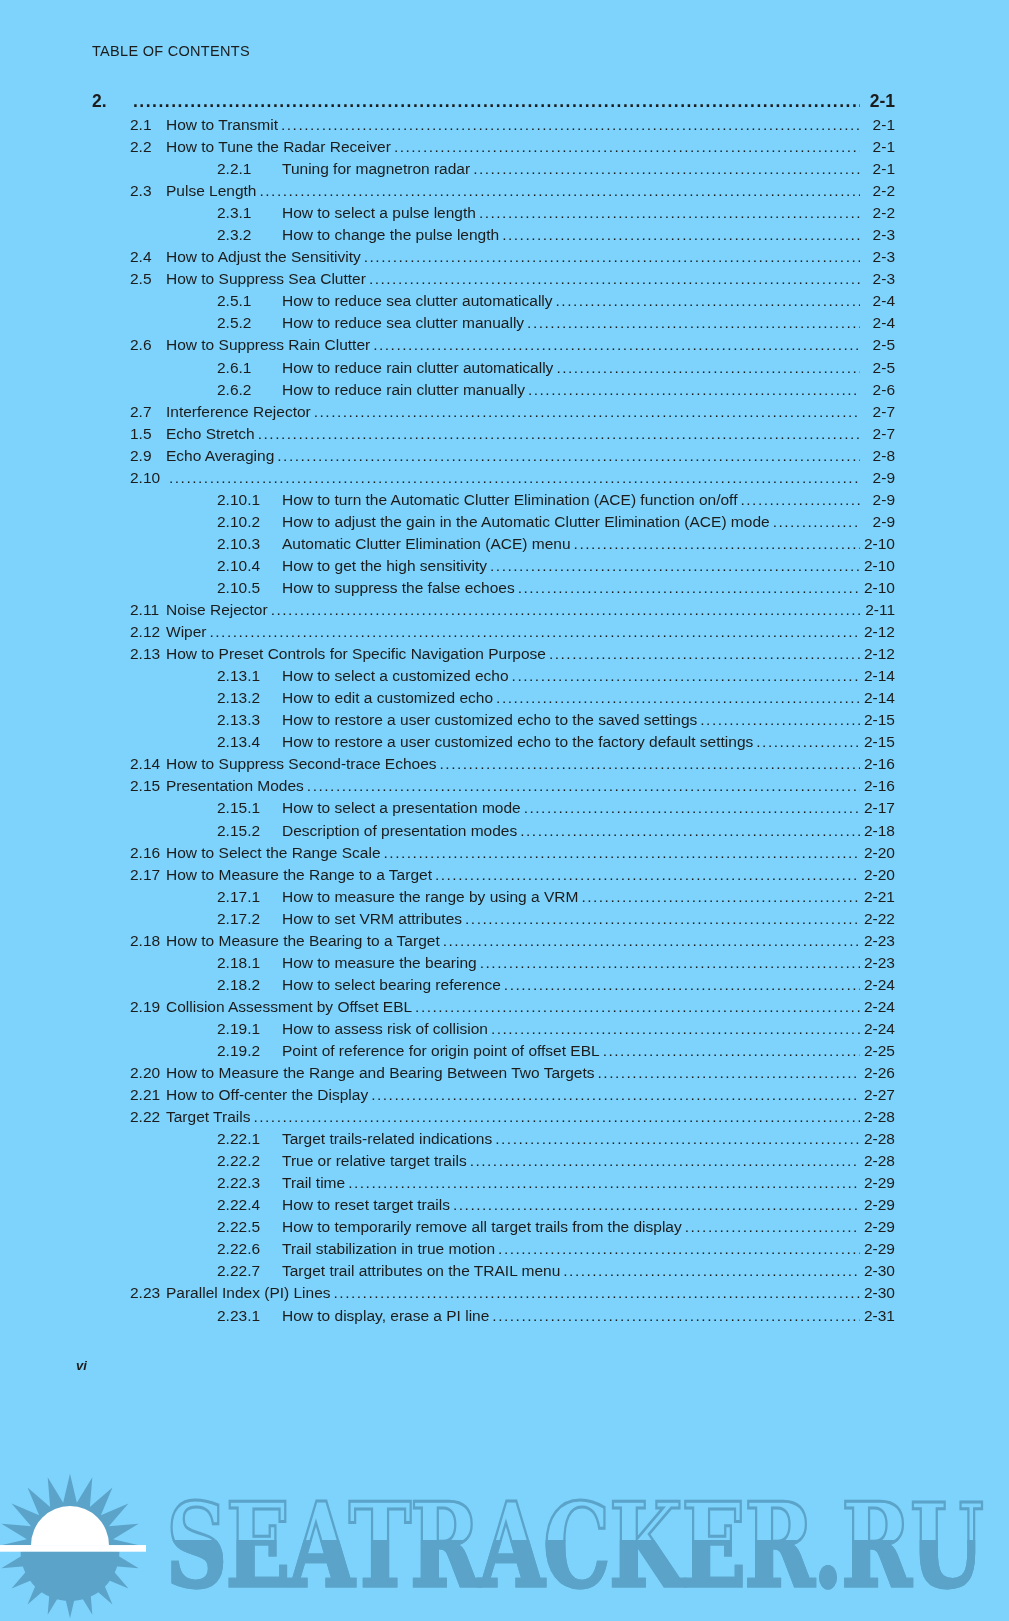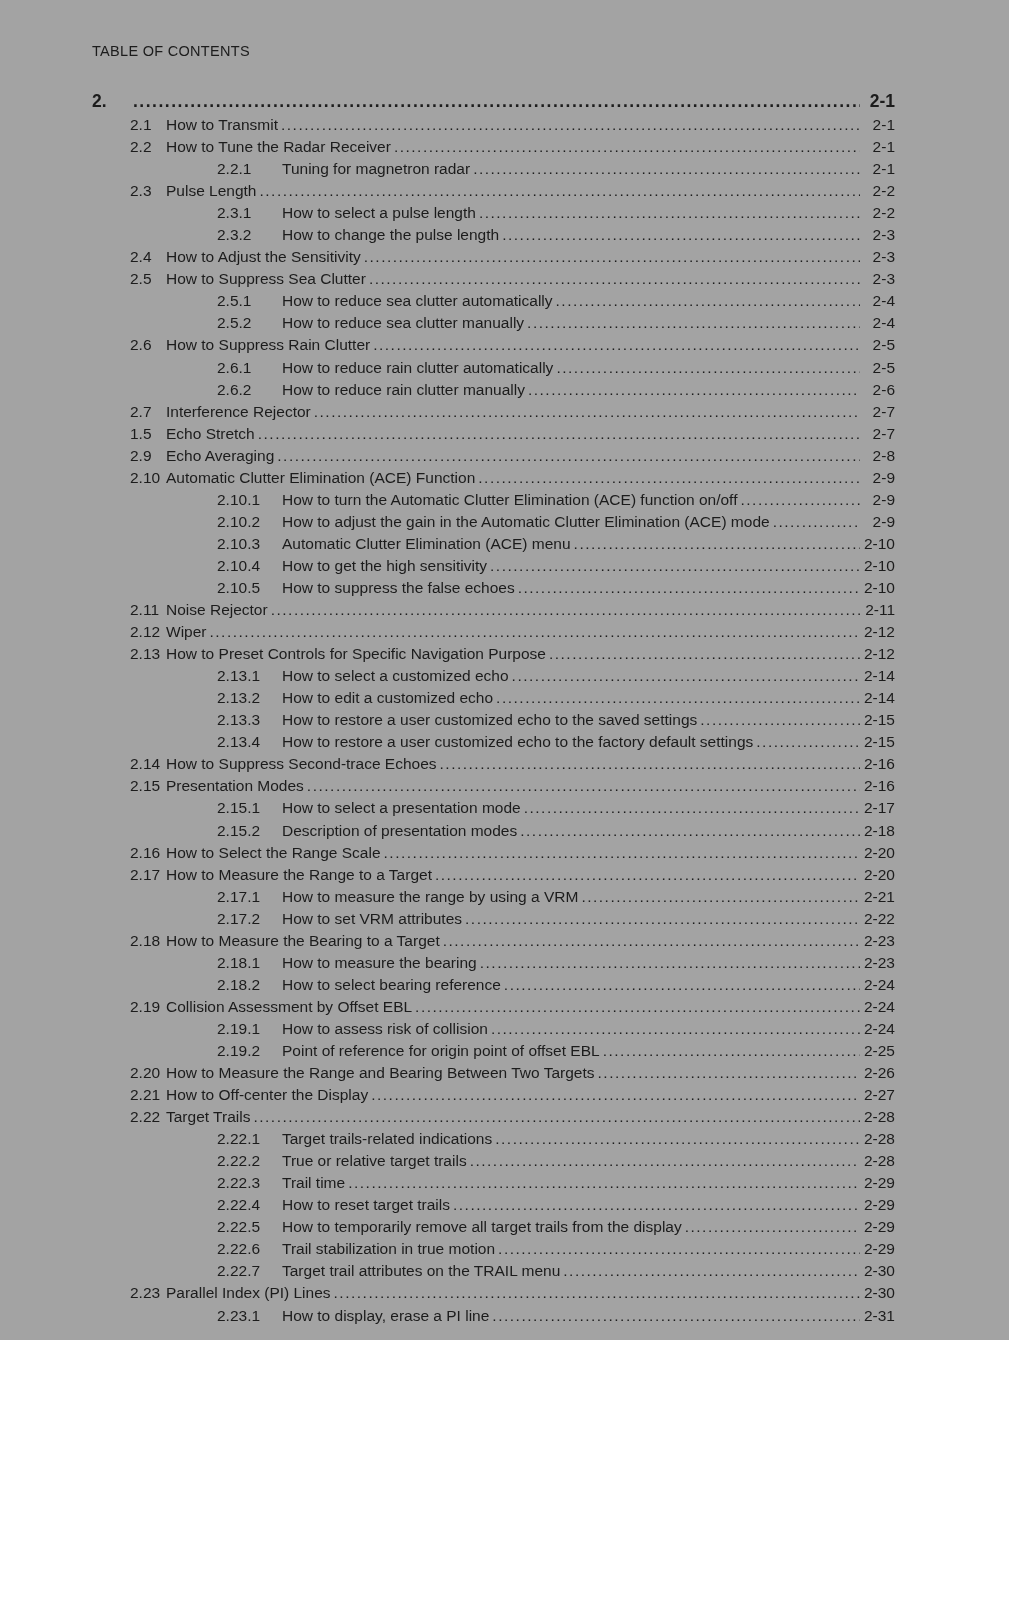--- a/index.html
+++ b/index.html
@@ -1,39 +1,39 @@
 <!DOCTYPE html>
 <html style="--wm: #5ba3c9;"><head>
 <meta charset="utf-8">
 <style>
   :root{ --wm:#5ba3c9; }
   html,body{margin:0;padding:0;background:#ffffff;}
   .page{
-    position:relative; width:1009px; height:1340px; background:#a3a3a3;
+    position:relative; width:1009px; height:1621px; background:#7dd3fc;
     overflow:hidden; font-family:"Liberation Sans",sans-serif; color:#1c1c1c;
   }
   .doc-header{
     position:absolute; left:92px; top:43px;
     font-size:14.5px; letter-spacing:.3px;
   }
   .toc{ position:absolute; left:92px; top:88px; width:803px; }
   .row{ display:flex; line-height:22.05px; font-size:15.5px; }
   .row .num{ flex:none; }
   .row .ttl{ flex:none; white-space:nowrap; }
   .row .dots{ flex:1 1 0; overflow:hidden; white-space:nowrap; min-width:10px; padding-left:3px; }
   .row .dots::after{
     content:".........................................................................................................................................................................................................................................................";
     letter-spacing:1.5px;
   }
   .row .pg{ flex:none; padding-left:3px; min-width:32px; text-align:right; }
   .lv0{ font-size:17.5px; font-weight:bold; line-height:26px; }
   .lv0 .num{ width:38px; }
   .lv1{ padding-left:38px; } .lv1 .num{ width:36px; }
   .lv2{ padding-left:81px; } .lv2 .num{ width:65px;margin-left:44px; }
-  .folio{ position:absolute; left:93px; top:1358px; font-size:17px; font-weight:bold; }
+  .folio{ position:absolute; left:76px; top:1358px; font-size:13px; font-weight:bold;font-style:italic; }
   .watermark{ position:absolute; left:-6px; top:1468px; display:flex; align-items:flex-start; }
   .wm-sun{ width:152px; height:152px; color:var(--wm); flex:none; margin-top:2px; }
   .wm-text{
     font-family:"DejaVu Serif",serif; font-weight:bold; font-size:116px;
     line-height:1.16; letter-spacing:-2px; white-space:nowrap;
     margin-left:20px; margin-top:10px;
     transform:scaleX(.73); transform-origin:0 50%;
     background:linear-gradient(to bottom, rgba(91,163,201,0) 0%, rgba(91,163,201,0) 46%, var(--wm) 46%, var(--wm) 100%);
     -webkit-background-clip:text; background-clip:text;
     color:transparent; -webkit-text-stroke:3px var(--wm);
@@ -144,21 +144,20 @@
     <span class="pg">2-7</span>
   </div>
         <div class="row lv1">
     <span class="num">2.9</span>
     <span class="ttl">Echo Averaging</span>
     <span class="dots"></span>
     <span class="pg">2-8</span>
   </div>
         <div class="row lv1">
     <span class="num">2.10</span>
-    <span class="ttl">Automatic Clutter Elimination (ACE) Function</span>
     <span class="dots"></span>
     <span class="pg">2-9</span>
   </div>
         <div class="row lv2">
     <span class="num">2.10.1</span>
     <span class="ttl">How to turn the Automatic Clutter Elimination (ACE) function on/off</span>
     <span class="dots"></span>
     <span class="pg">2-9</span>
   </div>
         <div class="row lv2">

